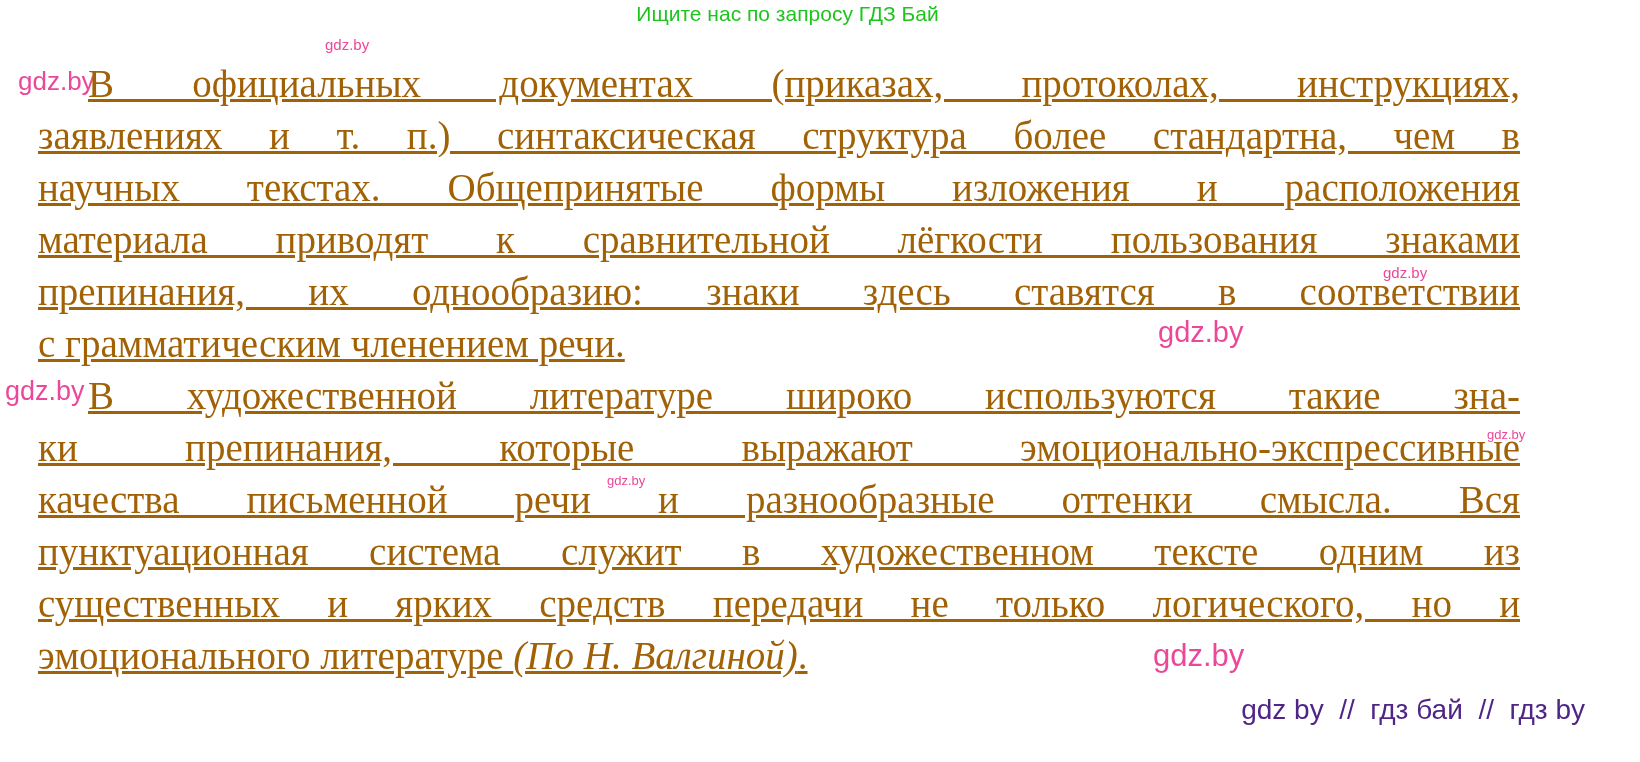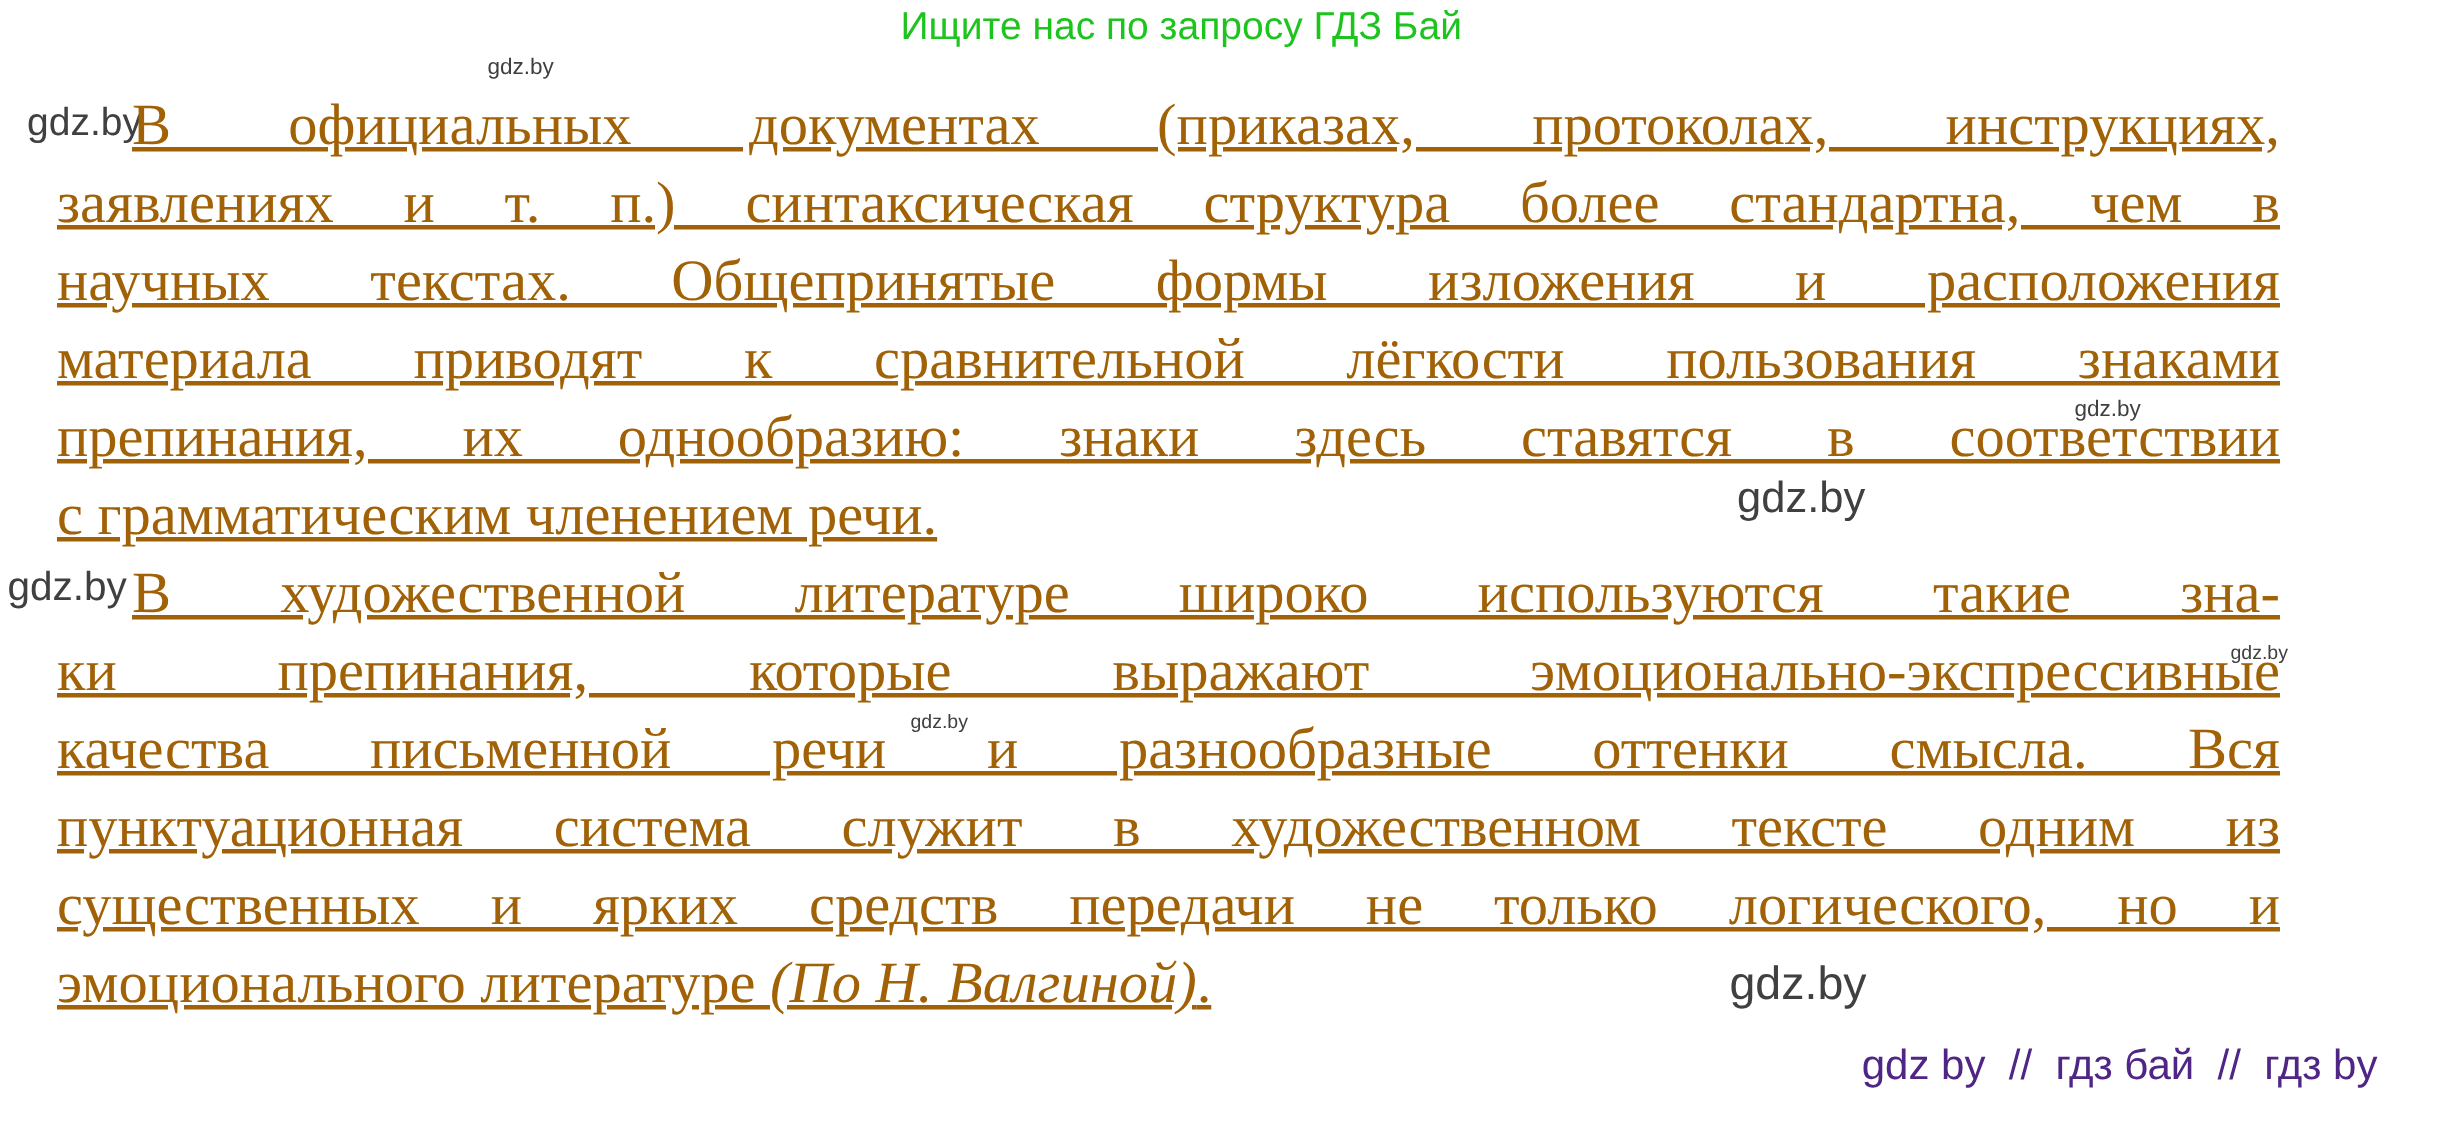--- a/index.html
+++ b/index.html
@@ -11,21 +11,21 @@
     overflow:hidden;
     font-family:"Liberation Serif","DejaVu Serif",serif;
   }
   .promo{
     position:absolute;
     top:2px;
     left:0;
     width:1575px;
     text-align:center;
     font-family:"Liberation Sans","DejaVu Sans",sans-serif;
-    font-size:26px;
+    font-size:21px;
     color:#1ec41e;
   }
   .textblock{
     position:absolute;
     left:38px;
     top:58px;
     width:1482px;
     font-size:39px;
     line-height:52px;
     color:#a16207;
@@ -42,21 +42,21 @@
   }
   .tline.firstline{
     text-indent:50px;
   }
   .citation{
     font-style:italic;
   }
   .wm{
     position:absolute;
     font-family:"Liberation Sans","DejaVu Sans",sans-serif;
-    color:#404040;
+    color:#ec4899;
     white-space:nowrap;
   }
   .wm-top       {left:325px;  top:36px;  font-size:15px;}
   .wm-p1-left   {left:18px;   top:66px;  font-size:26px;}
   .wm-r-small1  {left:1383px; top:264px; font-size:15px;}
   .wm-mid-right {left:1158px; top:316px; font-size:29px;}
   .wm-p2-left   {left:5px;    top:376px; font-size:27px;}
   .wm-r-small2  {left:1487px; top:427px; font-size:13px;}
   .wm-c-small   {left:607px;  top:473px; font-size:13px;}
   .wm-bottom    {left:1153px; top:638px; font-size:31px;}

